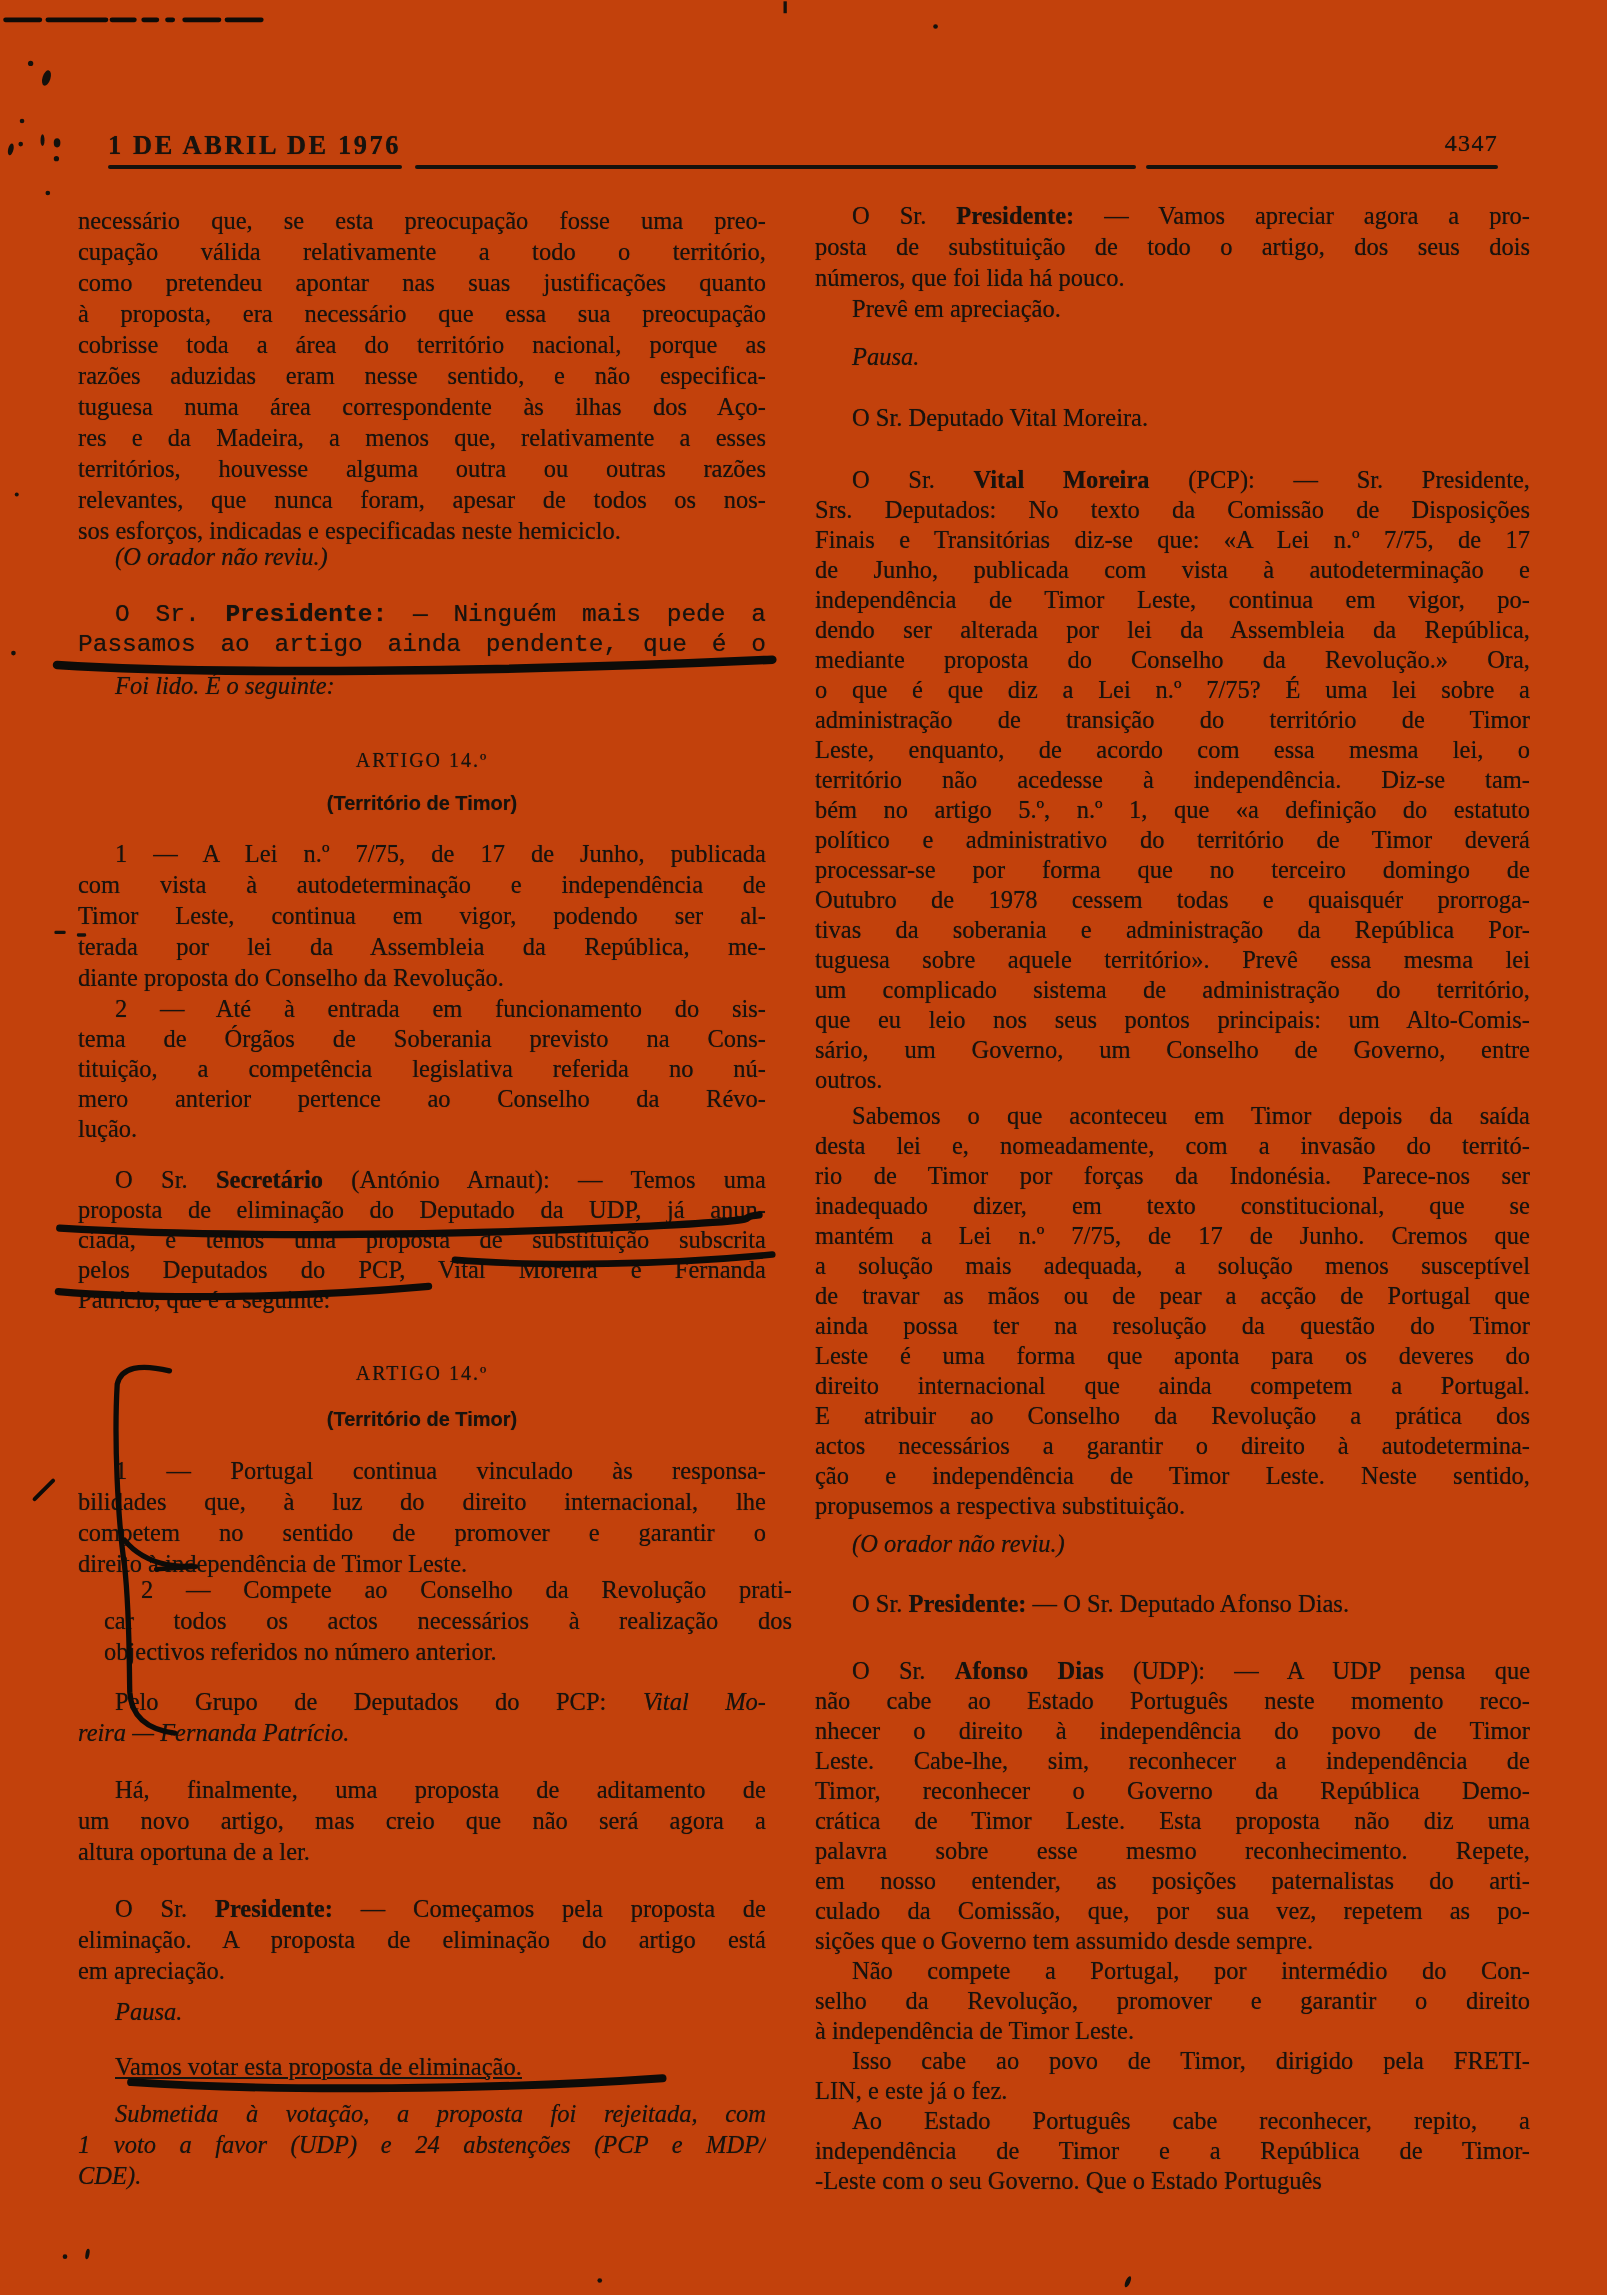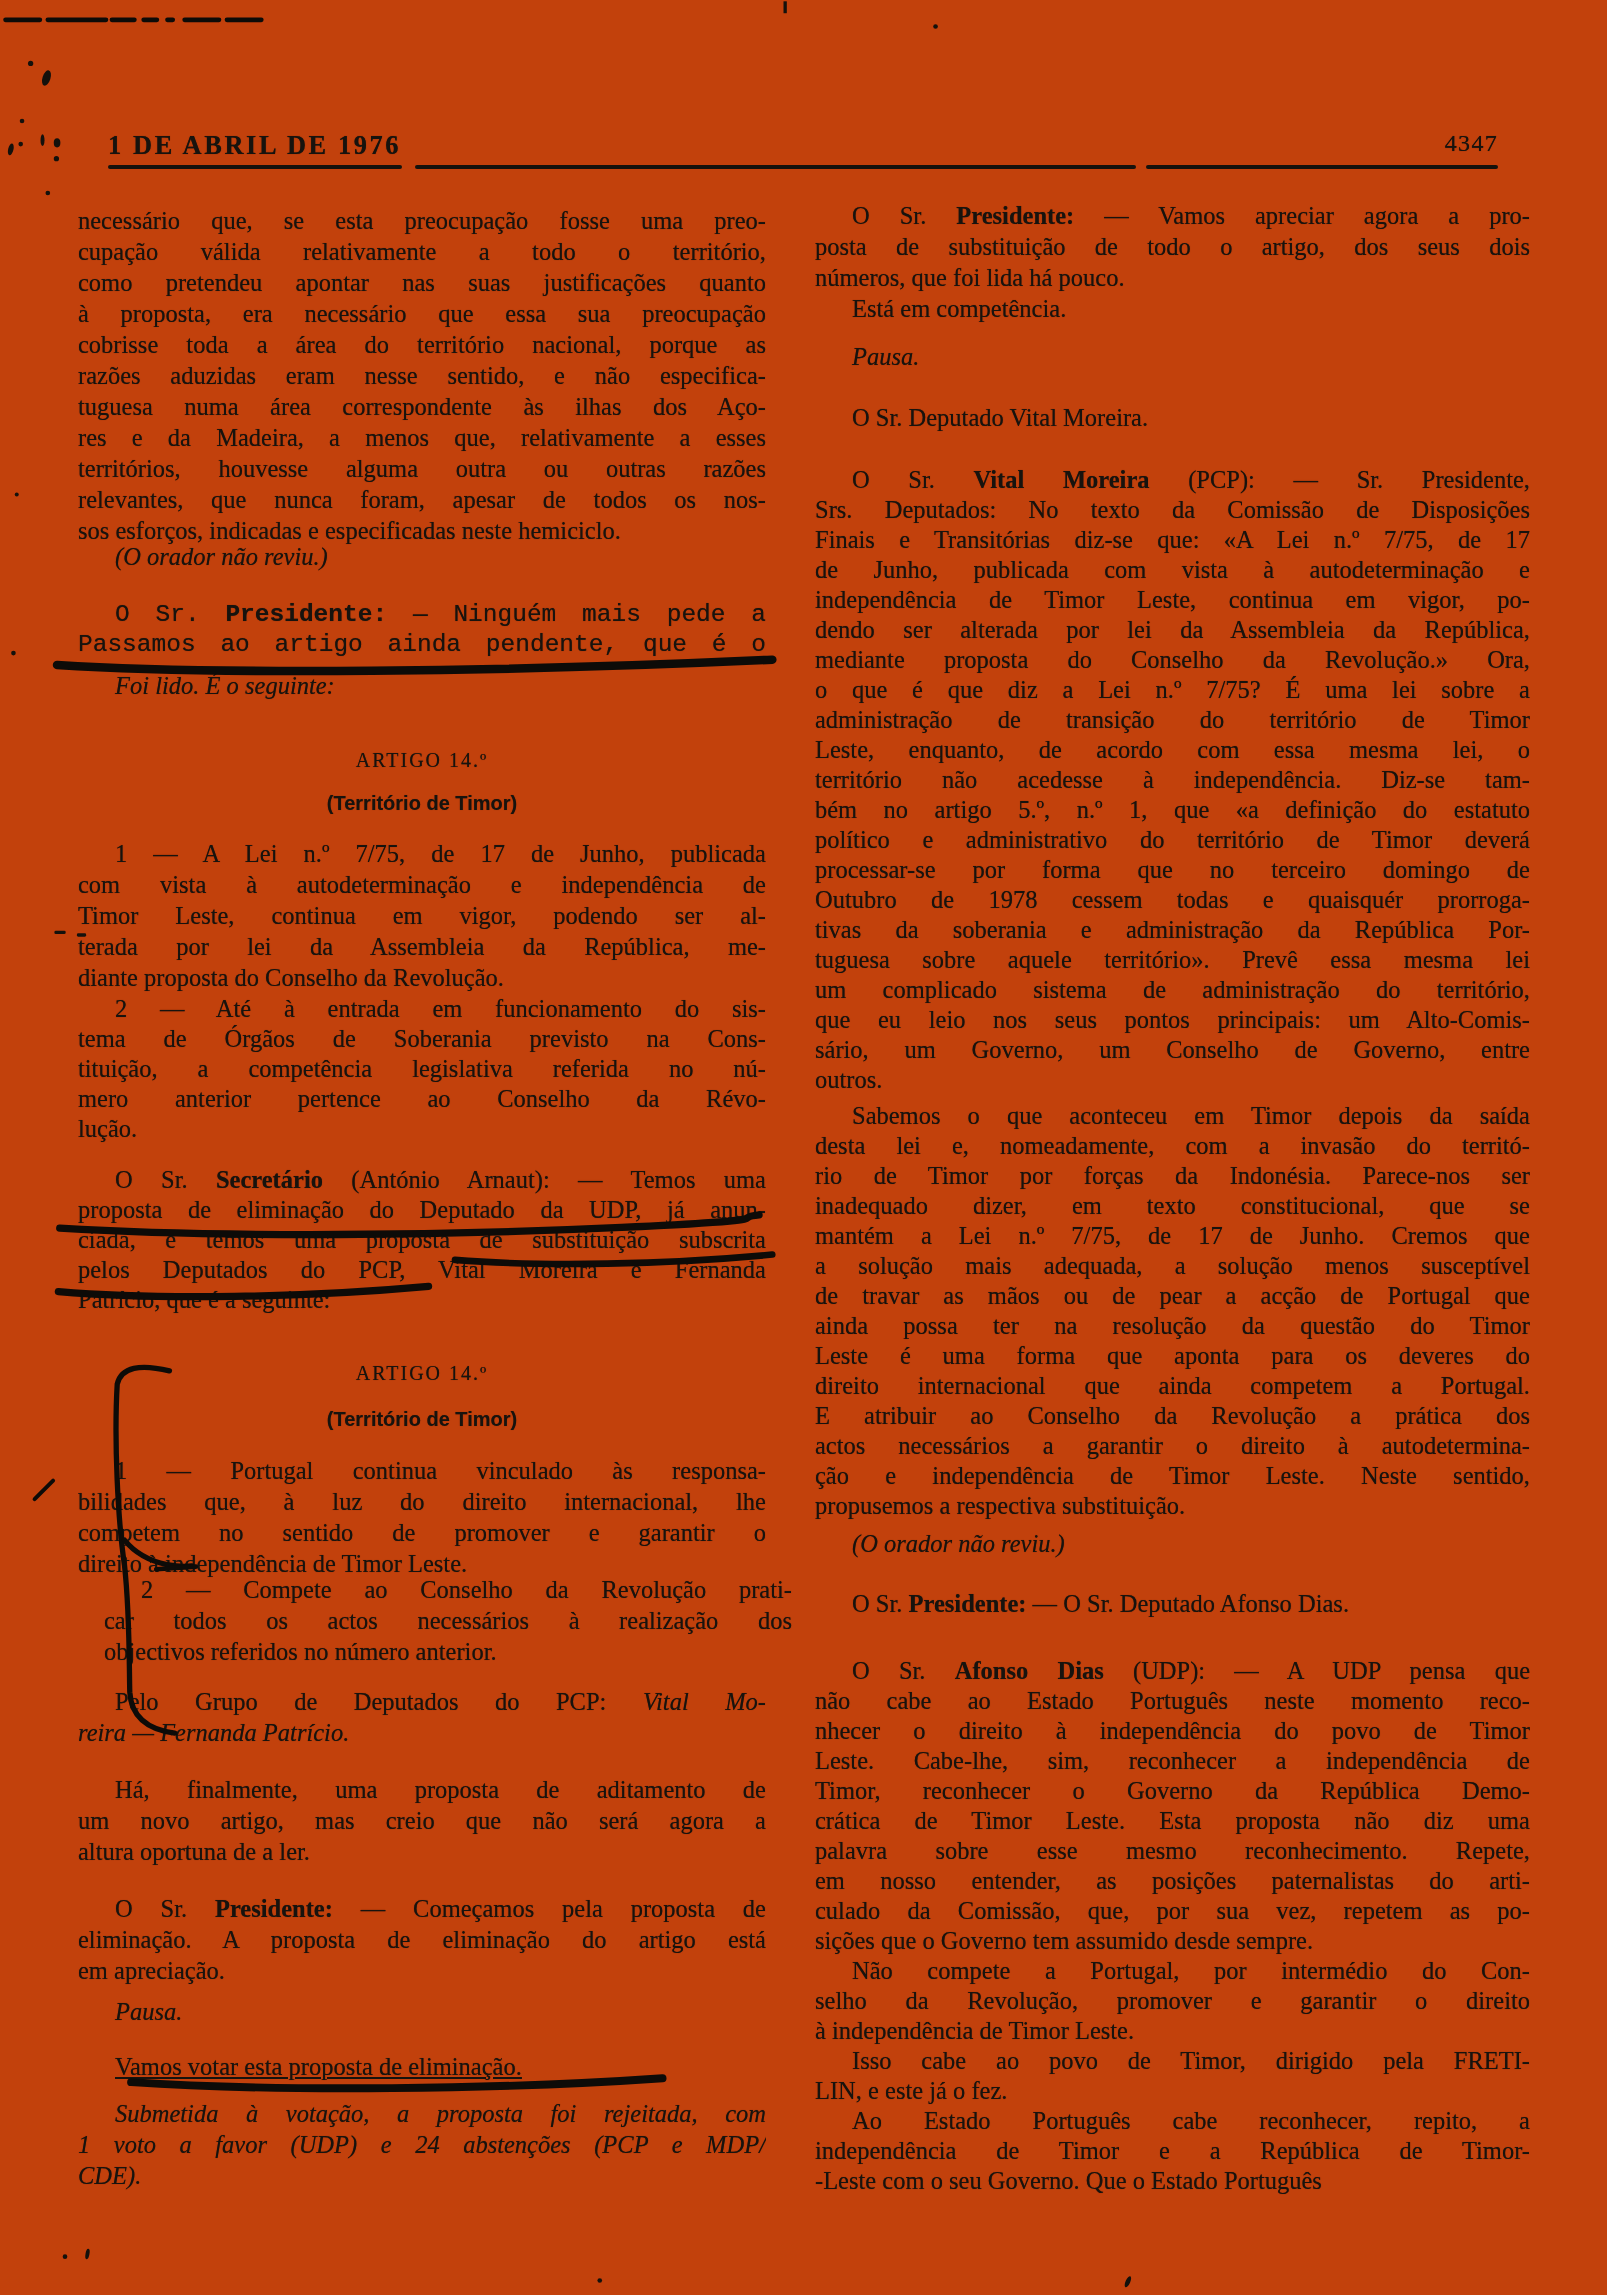--- a/index.html
+++ b/index.html
@@ -158,21 +158,21 @@
         <div class="line noj"><span>CDE).</span></div>
       </div>
     </div>
   <div id="col-right" class="col">
       <div class="block" style="top: 200px; --lh: 31px;">
         <div class="line indent"><span>O Sr. </span><span class="b">Presidente:</span><span> — Vamos apreciar agora a pro-</span></div>
         <div class="line"><span>posta de substituição de todo o artigo, dos seus dois</span></div>
         <div class="line noj"><span>números, que foi lida há pouco.</span></div>
       </div>
       <div class="block" style="top: 294px;">
-        <div class="line indent noj"><span>Está em competência.</span></div>
+        <div class="line indent noj"><span>Prevê em apreciação.</span></div>
       </div>
       <div class="block italic" style="top: 342px;">
         <div class="line indent noj"><span>Pausa.</span></div>
       </div>
       <div class="block" style="top: 403px;">
         <div class="line indent noj"><span>O Sr. Deputado Vital Moreira.</span></div>
       </div>
       <div class="block" style="top: 465px; --lh: 30px;">
         <div class="line indent"><span>O Sr. </span><span class="b">Vital Moreira</span><span> (PCP): — Sr. Presidente,</span></div>
         <div class="line"><span>Srs. Deputados: No texto da Comissão de Disposições</span></div>

